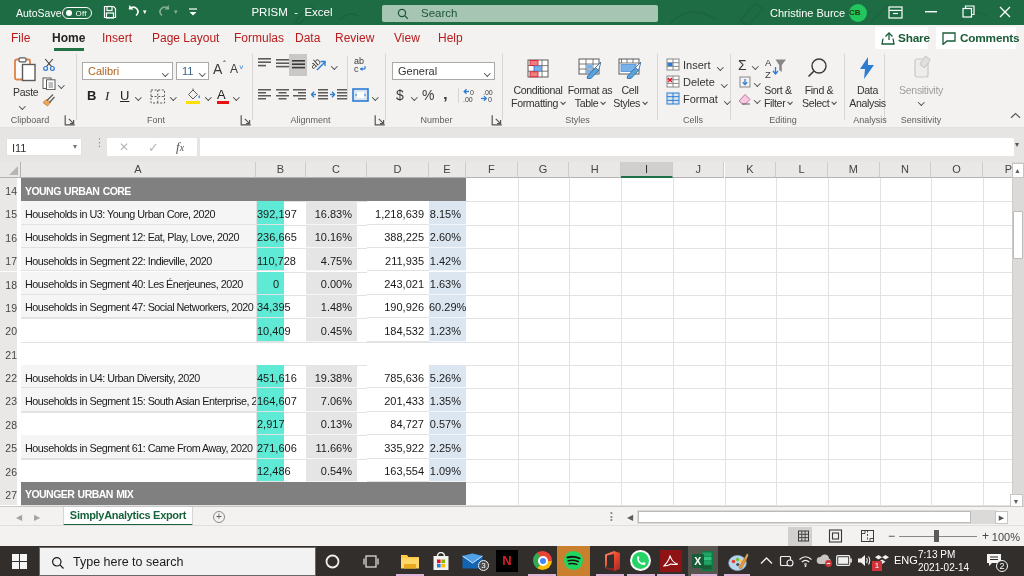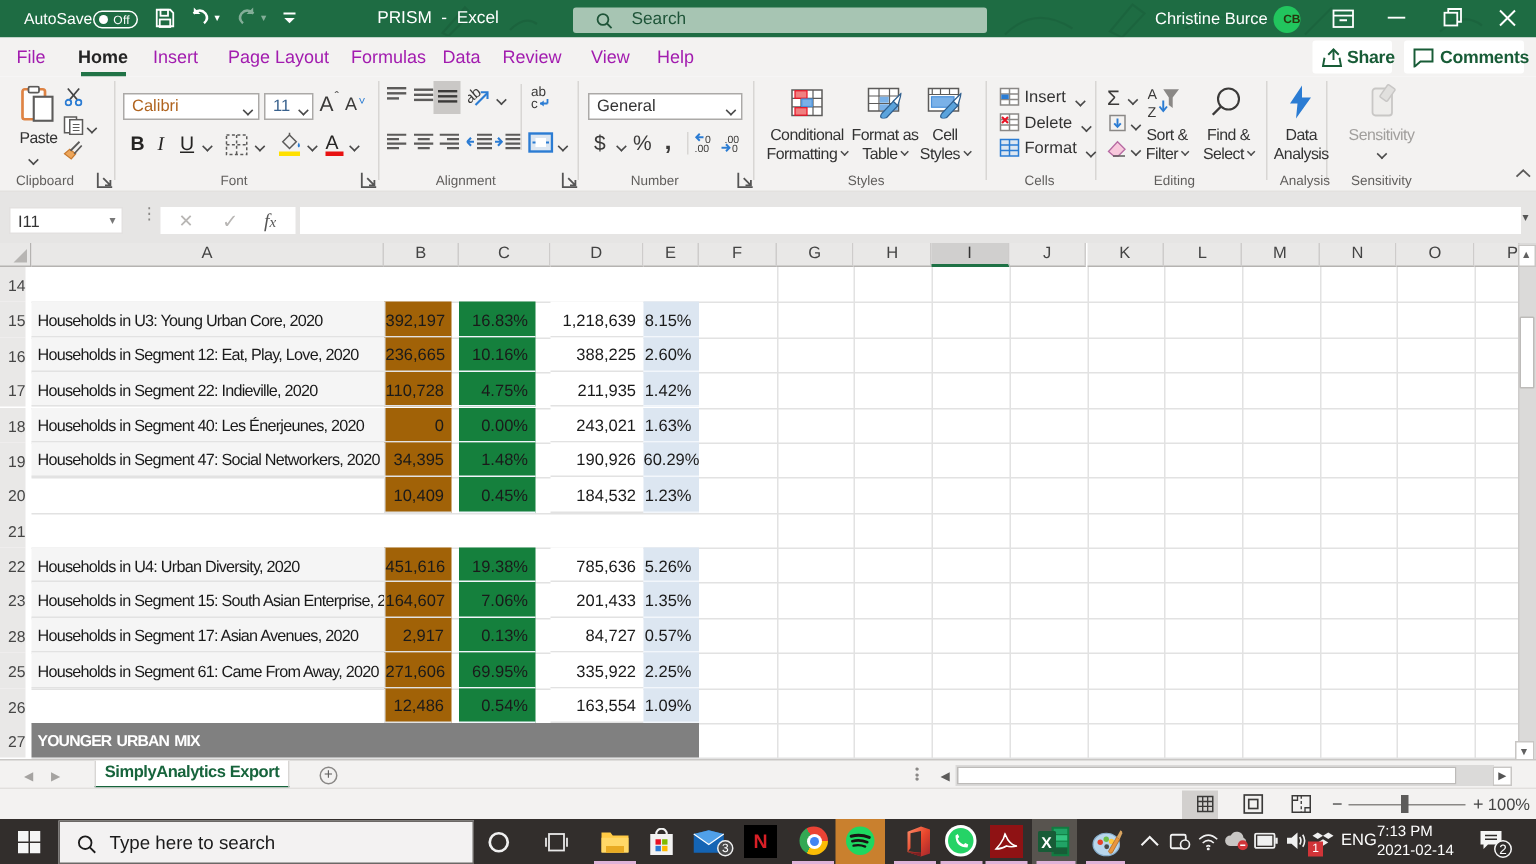--- a/index.html
+++ b/index.html
@@ -5,24 +5,24 @@
 svg{display:block}
 
 #titlebar{position:absolute;left:0;top:0;width:1024px;height:25px;background:#1e6c43;color:#fff}
 #autosave{position:absolute;left:16px;top:6.5px;font-size:10.5px;color:#fff}
 .pill{position:absolute;left:62px;top:6.5px;width:30px;height:12px;border:1px solid #fff;border-radius:6px}
 .pillc{position:absolute;left:3px;top:2.5px;width:6px;height:6px;border-radius:50%;background:#fff}
 .pilloff{position:absolute;left:12.5px;top:1px;font-size:8px;color:#fff;letter-spacing:.2px}
 #ttitle{position:absolute;left:222px;width:140px;top:5.5px;text-align:center;font-size:11.5px;color:#fff}
 #tsearch{position:absolute;left:382px;top:5px;width:276px;height:16.5px;background:#a7c5b3;border-radius:2px;font-size:11.5px;color:#1e5438}
 #tuser{position:absolute;left:770px;top:6.5px;font-size:11px;white-space:nowrap}
-#avatar{position:absolute;left:849px;top:3.5px;width:18px;height:18px;border-radius:50%;background:#22c55e;font-size:8px;text-align:right;line-height:18px;color:#26360c;font-weight:bold}
+#avatar{position:absolute;left:849px;top:3.5px;width:18px;height:18px;border-radius:50%;background:#22c55e;font-size:8px;text-align:left;line-height:18px;color:#26360c;font-weight:bold}
 
 #tabrow{position:absolute;left:0;top:25px;width:1024px;height:26px;background:#f3f2f1}
-.rtab{position:absolute;top:6px;font-size:12px;color:#a21caf}
+.rtab{position:absolute;top:6px;font-size:12px;color:#b91c1c}
 .rtab.active{color:#242424;font-weight:bold}
 #homeline{position:absolute;left:54px;top:23px;width:30px;height:3px;background:#217346}
 .topbtn{position:absolute;top:2px;height:22px;background:#fff;border-radius:2px;color:#185c37;font-size:11.8px;font-weight:bold;line-height:22px;letter-spacing:-0.2px}
 
 #ribbon{position:absolute;left:0;top:51px;width:1024px;height:77px;background:#f3f2f1;border-bottom:1px solid #e3e1df}
 .gsep{position:absolute;top:3px;height:66px;width:1px;background:#d8d6d4}
 .glabel{position:absolute;top:64px;font-size:9px;color:#605e5c;text-align:center}
 .dlg{position:absolute;width:12px;height:12px}
 .rtxt{position:absolute;font-size:11px;color:#333}
 .rtxt2{position:absolute;font-size:10.6px;letter-spacing:-0.35px;color:#333}
@@ -41,22 +41,22 @@
 #cornertri{position:absolute;left:9px;top:4px;width:0;height:0;border-left:9px solid transparent;border-bottom:9px solid #b7b5b3}
 .ch{position:absolute;top:0;height:16px;overflow:hidden;background:#e9e8e7;border-right:1px solid #cecccb;border-bottom:1px solid #b5b3b1;font-size:11px;color:#444;text-align:center;line-height:15px}
 .ch.sel{background:#d0cfce;border-bottom:2px solid #1e7145;color:#333;line-height:14px}
 #gridarea{position:absolute;left:0px;top:16px;width:1012px;height:328px;overflow:hidden;background:#fff}
 .vline{position:absolute;top:0;height:328px;width:1px;background:#e2e2e2}
 .hline{position:absolute;left:21px;width:991px;height:1px;background:#e2e2e2}
 .rn{position:absolute;left:0;width:17px;height:23.4px;font-size:10.5px;color:#464646;text-align:right;padding-top:7px;background:#e9e8e7}
 .banner{position:absolute;left:21px;width:445px;height:23.4px;background:#808080;color:#fff;font-weight:bold;font-size:10.5px;padding:6.5px 0 0 4px;letter-spacing:-0.55px;word-spacing:1px}
 .ca{position:absolute;left:21px;width:235px;height:23.38px;background:#f5f5f5;font-size:10.8px;letter-spacing:-0.5px;color:#1a1a1a;padding:6.5px 0 0 4px;white-space:nowrap;overflow:hidden;border-bottom:1px solid #e2e2e2}
 .cell{position:absolute;height:23.38px;font-size:11px;color:#1a1a1a;text-align:right;padding:6.5px 5px 0 0;border-bottom:1px solid #e2e2e2}
-.cb{left:256px;width:45px;background:#a16207;border-left:1px solid #e2e2e2}
-.cc{left:306px;width:51px;background:#15803d;border-bottom:1px solid #f2f6fb}
+.cb{left:256px;width:28px;background:#5eead4;border-left:1px solid #e2e2e2}
+.cc{left:306px;width:51px;background:#e5e5e5;border-bottom:1px solid #f2f6fb}
 .cd{left:367px;width:62px;background:#fff}
 .ce{left:429px;width:37px;background:#dce6f1;border-bottom:1px solid #f2f6fb}
 #vsb{position:absolute;left:1012px;top:0;width:12px;height:344px;background:#dbdad9;border-left:1px solid #cecccb}
 .sbtn{position:absolute;background:#fff;border:1px solid #c8c6c4;color:#606060;font-size:7px;text-align:center}
 #vthumb{position:absolute;left:1013px;top:49px;width:10px;height:48px;background:#fff;border:1px solid #bdbbb9;border-radius:1px}
 
 #tabbar{position:absolute;left:0;top:506px;width:1024px;height:19px;background:#f3f2f1;border-top:1px solid #c9c7c5}
 #stab{position:absolute;left:63px;top:0px;width:130px;height:19px;background:#fff;border-left:1px solid #d8d6d4;border-right:1px solid #d8d6d4;color:#17643c;font-weight:bold;font-size:11px;letter-spacing:-0.3px;text-align:center;line-height:17px;border-bottom:2.5px solid #17643c}
 .navarr{position:absolute;top:5.5px;font-size:8px;color:#a5a3a1}
 #plusbtn{position:absolute;left:213px;top:3.5px;width:12px;height:12px;border:1px solid #8a8886;border-radius:50%;color:#5c5b5a;font-size:10px;line-height:10.5px;text-align:center}
@@ -479,20 +479,21 @@
 <div class="hline" style="top:140.3px"></div>
 <div class="hline" style="top:163.7px"></div>
 <div class="hline" style="top:187.0px"></div>
 <div class="hline" style="top:210.4px"></div>
 <div class="hline" style="top:233.8px"></div>
 <div class="hline" style="top:257.2px"></div>
 <div class="hline" style="top:280.6px"></div>
 <div class="hline" style="top:303.9px"></div>
 <div class="hline" style="top:327.3px"></div>
 <div class="rn" style="top:0.0px">14</div>
+<div class="banner" style="top:0.0px">YOUNG URBAN CORE</div>
 <div class="rn" style="top:23.4px">15</div>
 <div class="ca" style="top:23.4px">Households in U3: Young Urban Core, 2020</div>
 <div class="cell cb" style="top:23.4px">392,197</div>
 <div class="cell cc" style="top:23.4px">16.83%</div>
 <div class="cell cd" style="top:23.4px">1,218,639</div>
 <div class="cell ce" style="top:23.4px">8.15%</div>
 <div class="rn" style="top:46.8px">16</div>
 <div class="ca" style="top:46.8px">Households in Segment 12: Eat, Play, Love, 2020</div>
 <div class="cell cb" style="top:46.8px">236,665</div>
 <div class="cell cc" style="top:46.8px">10.16%</div>
@@ -528,29 +529,28 @@
 <div class="cell cc" style="top:187.0px">19.38%</div>
 <div class="cell cd" style="top:187.0px">785,636</div>
 <div class="cell ce" style="top:187.0px">5.26%</div>
 <div class="rn" style="top:210.4px">23</div>
 <div class="ca" style="top:210.4px">Households in Segment 15: South Asian Enterprise, 2</div>
 <div class="cell cb" style="top:210.4px">164,607</div>
 <div class="cell cc" style="top:210.4px">7.06%</div>
 <div class="cell cd" style="top:210.4px">201,433</div>
 <div class="cell ce" style="top:210.4px">1.35%</div>
 <div class="rn" style="top:233.8px">28</div>
-<div class="ca" style="top:233.8px">Households in Segment 17: Asian Avenues, 2020</div>
 <div class="cell cb" style="top:233.8px">2,917</div>
 <div class="cell cc" style="top:233.8px">0.13%</div>
 <div class="cell cd" style="top:233.8px">84,727</div>
 <div class="cell ce" style="top:233.8px">0.57%</div>
 <div class="rn" style="top:257.2px">25</div>
 <div class="ca" style="top:257.2px">Households in Segment 61: Came From Away, 2020</div>
 <div class="cell cb" style="top:257.2px">271,606</div>
-<div class="cell cc" style="top:257.2px">69.95%</div>
+<div class="cell cc" style="top:257.2px">11.66%</div>
 <div class="cell cd" style="top:257.2px">335,922</div>
 <div class="cell ce" style="top:257.2px">2.25%</div>
 <div class="rn" style="top:280.6px">26</div>
 <div class="cell cb" style="top:280.6px">12,486</div>
 <div class="cell cc" style="top:280.6px">0.54%</div>
 <div class="cell cd" style="top:280.6px">163,554</div>
 <div class="cell ce" style="top:280.6px">1.09%</div>
 <div class="rn" style="top:303.9px">27</div>
 <div class="banner" style="top:303.9px">YOUNGER URBAN MIX</div>
   </div>

